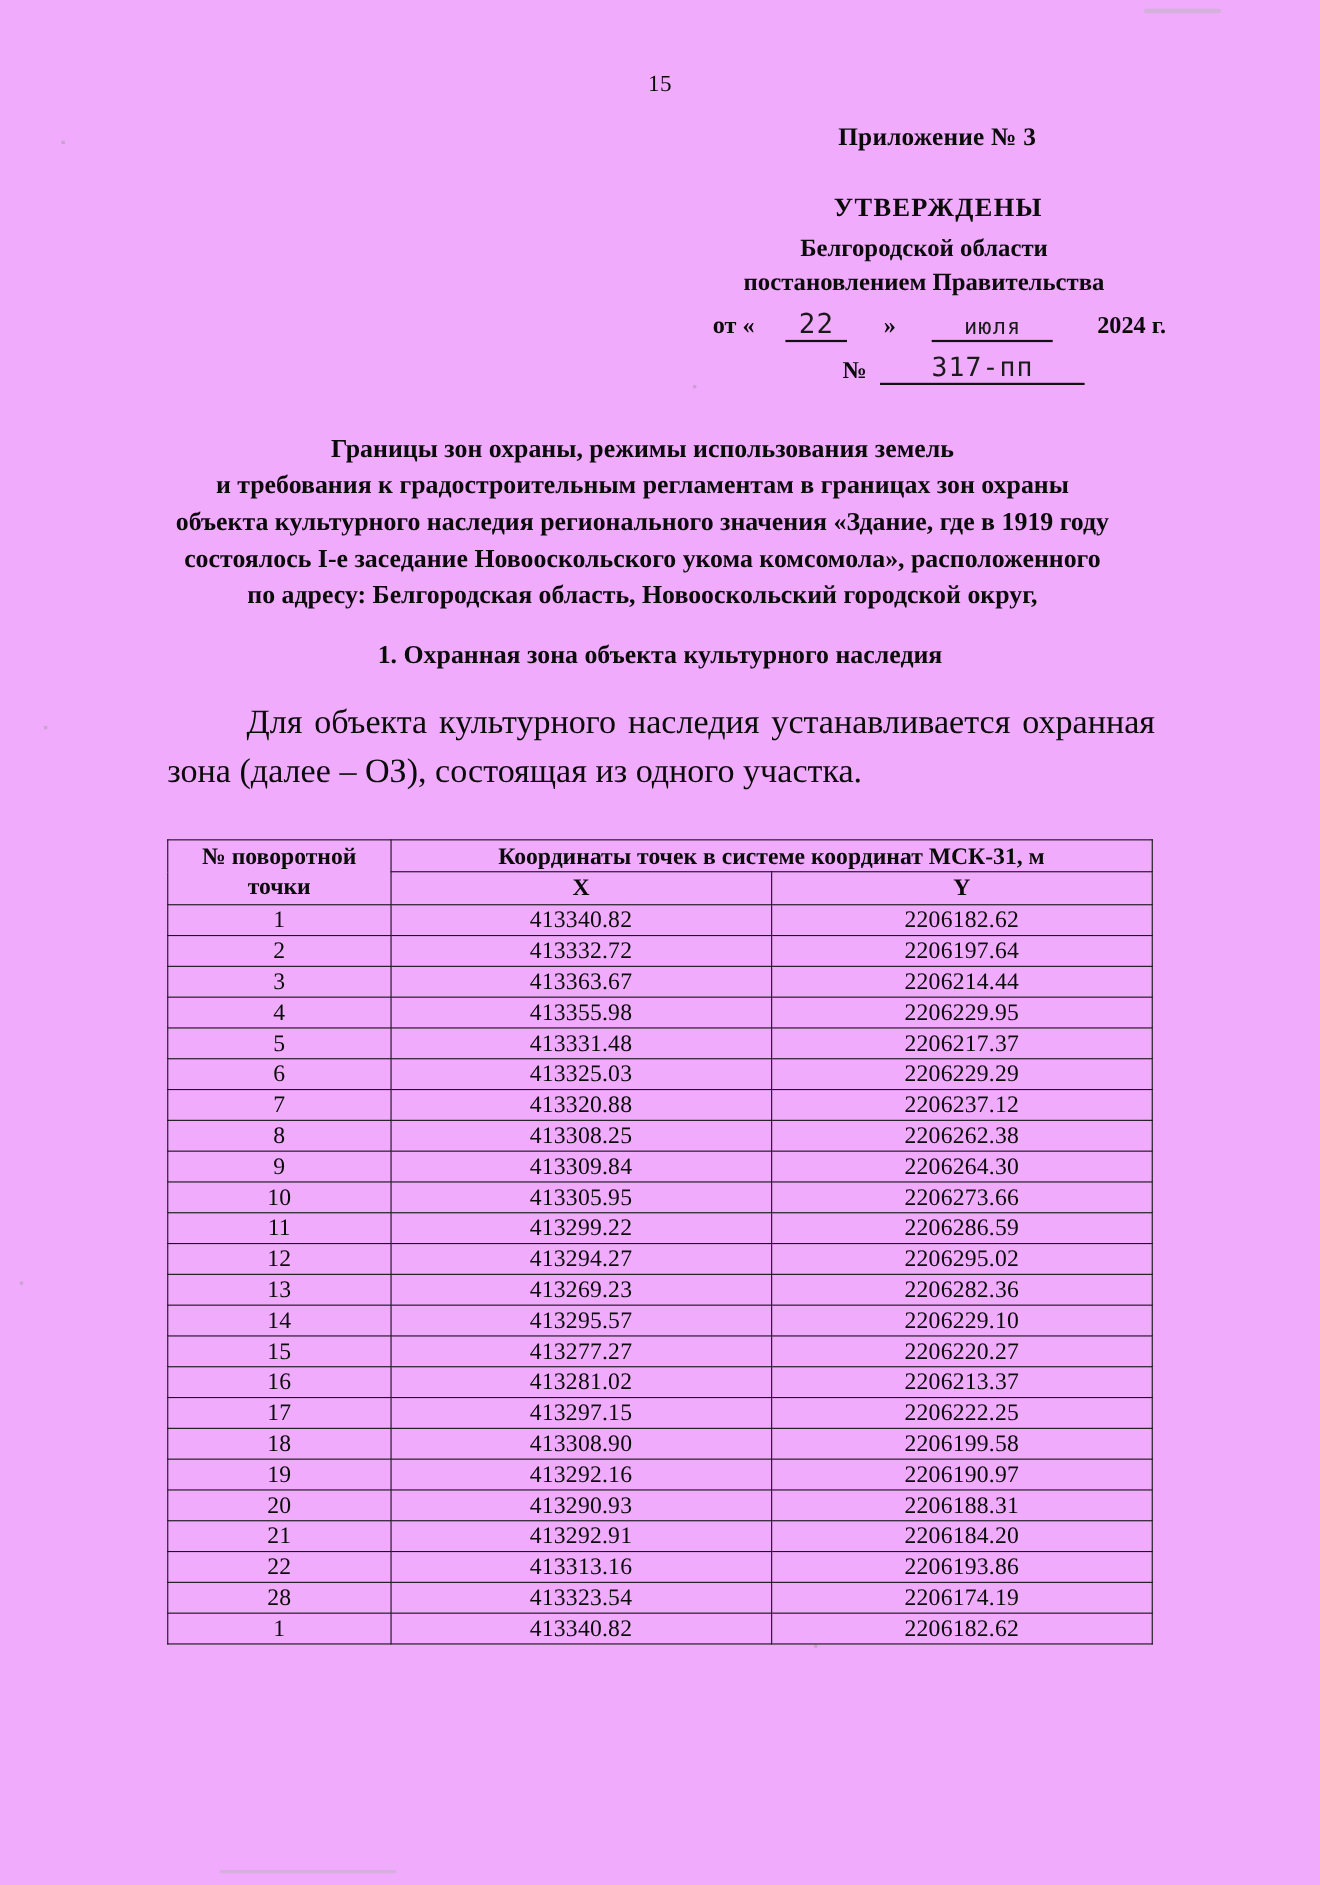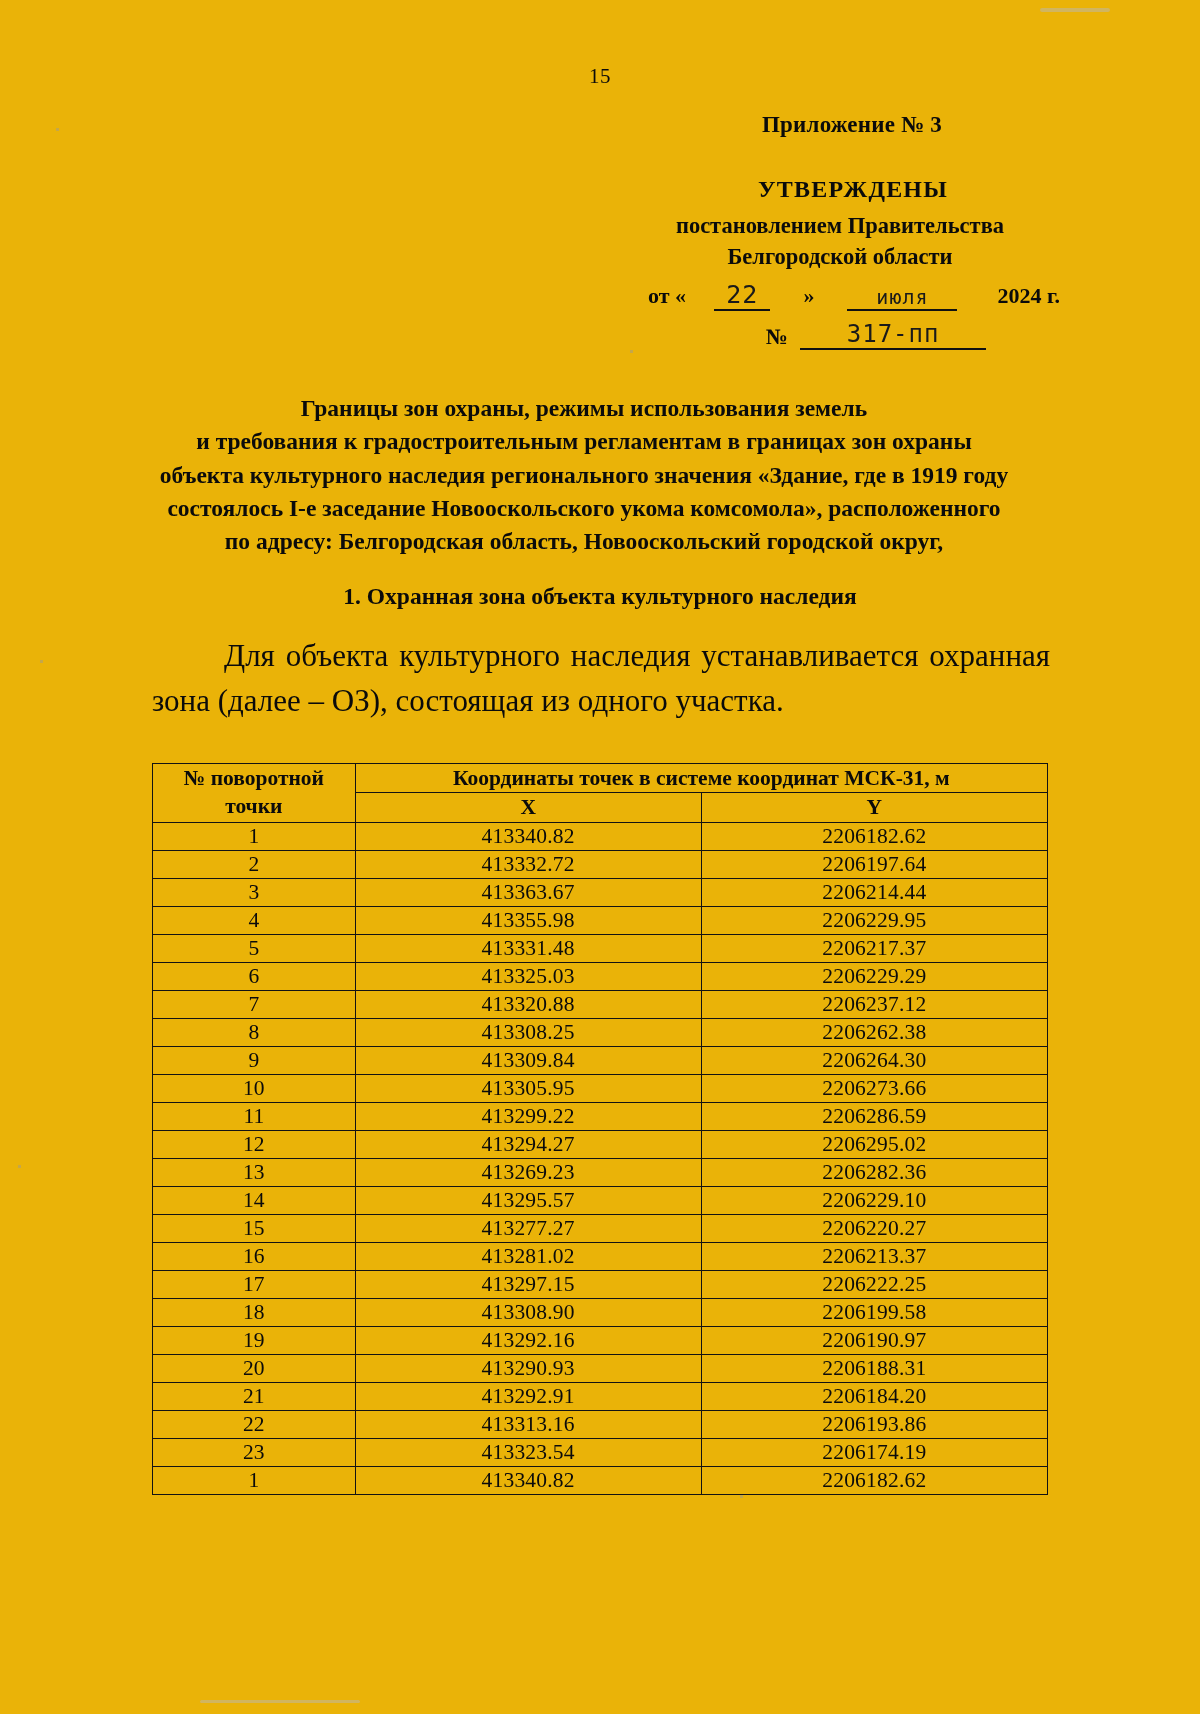--- a/index.html
+++ b/index.html
@@ -6,21 +6,21 @@
   html, body {
     margin: 0;
     padding: 0;
     background: #ffffff;
   }
   .page {
     position: relative;
     width: 1200px;
     height: 1714px;
     margin: 0 auto;
-    background: #eab308;
+    background: #f0abfc;
     font-family: "Liberation Serif", "DejaVu Serif", serif;
     color: #0b0b0b;
     overflow: hidden;
   }
 
   
   .scan-mark {
     position: absolute;
     background: #9a9a9a;
     opacity: .45;
@@ -197,22 +197,22 @@
   <div class="edge-smudge" style="top:1700px; left:200px; width:160px; height:3px;"></div>
 
   <div class="page-number">15</div>
 
   <div class="approval-block">
     <div class="appendix-line">Приложение № 3</div>
 
     <div class="approved-word">УТВЕРЖДЕНЫ</div>
 
     <div class="approved-by">
+      <div>Белгородской области</div>
       <div>постановлением Правительства</div>
-      <div>Белгородской области</div>
     </div>
 
     <div class="date-line">
       <span class="lbl">от «</span>
       <span class="blank blank-day">22</span>
       <span class="quote">»</span>
       <span class="blank blank-month">июля</span>
       <span class="year">2024 г.</span>
     </div>
 
@@ -355,21 +355,21 @@
             <td class="cell-num">21</td>
             <td class="cell-val">413292.91</td>
             <td class="cell-val">2206184.20</td>
           </tr>
           <tr>
             <td class="cell-num">22</td>
             <td class="cell-val">413313.16</td>
             <td class="cell-val">2206193.86</td>
           </tr>
           <tr>
-            <td class="cell-num">23</td>
+            <td class="cell-num">28</td>
             <td class="cell-val">413323.54</td>
             <td class="cell-val">2206174.19</td>
           </tr>
           <tr>
             <td class="cell-num">1</td>
             <td class="cell-val">413340.82</td>
             <td class="cell-val">2206182.62</td>
           </tr>
         </tbody>
     </table>

